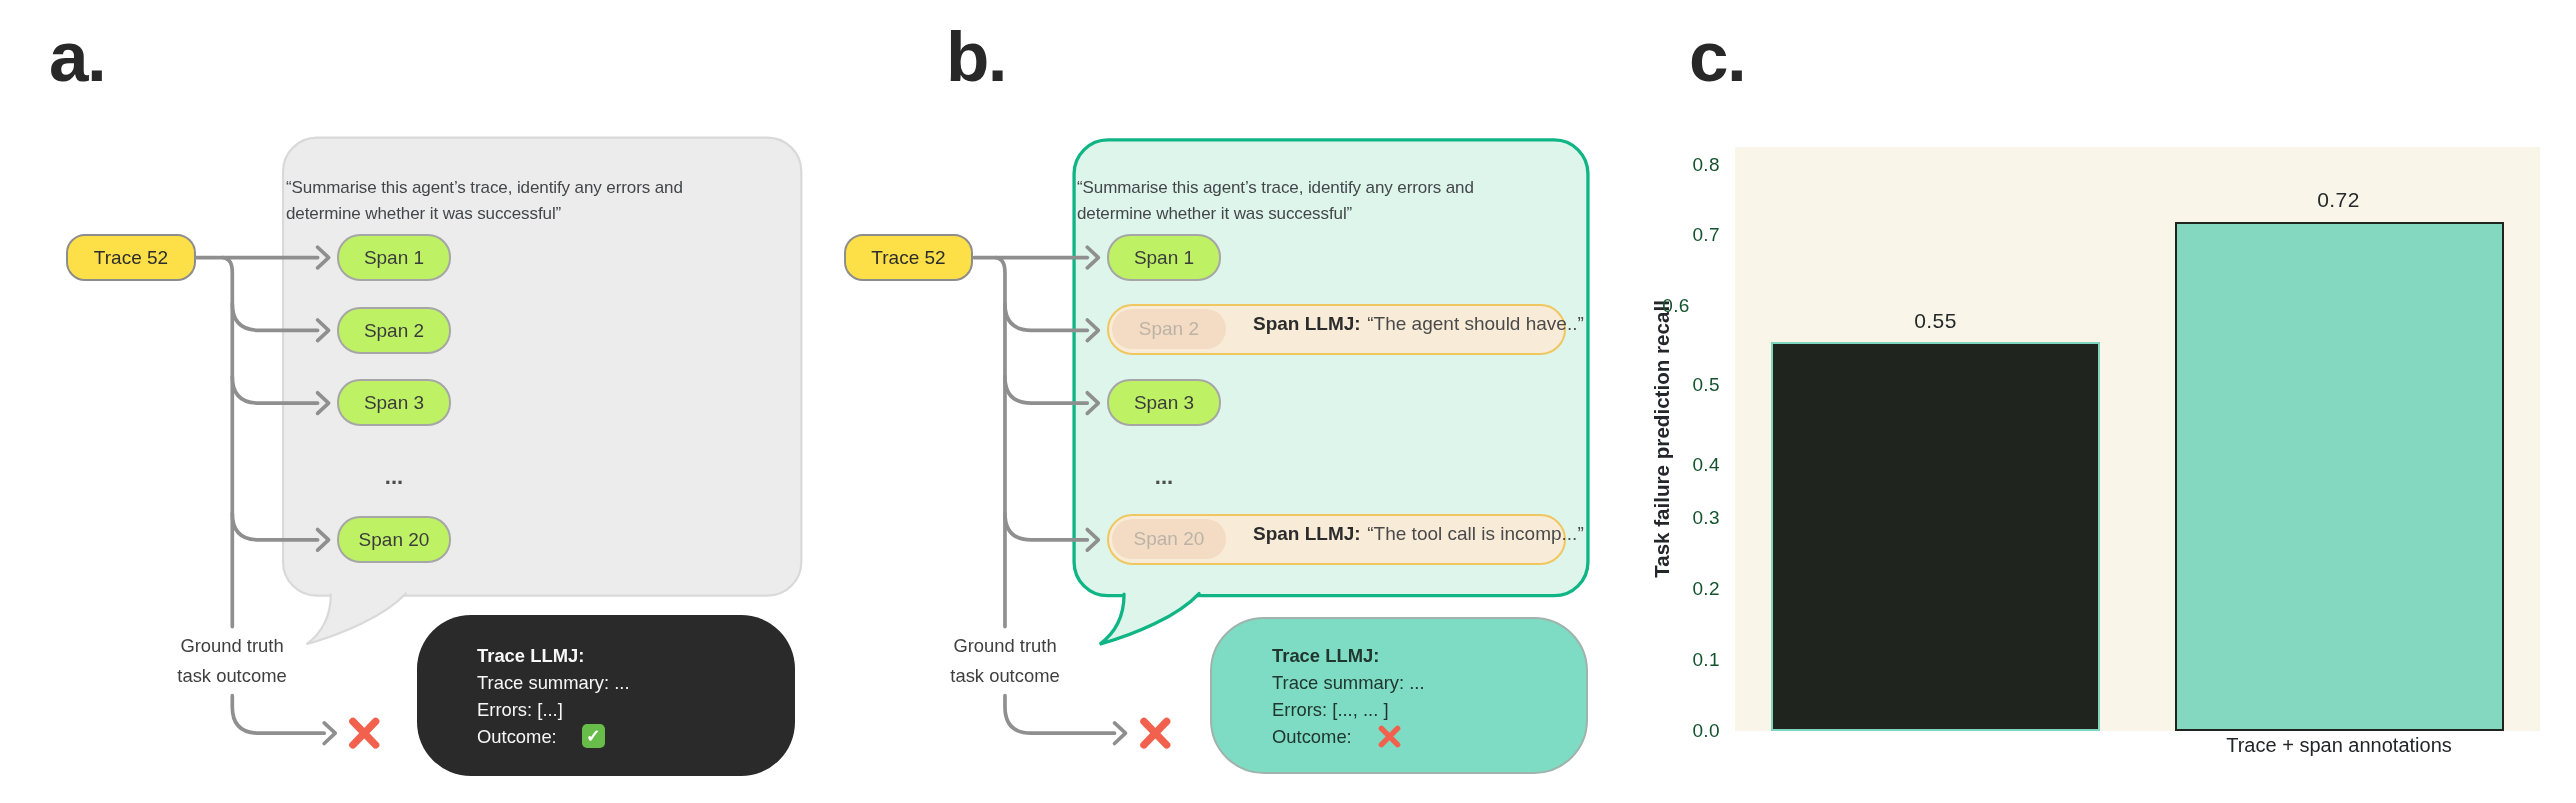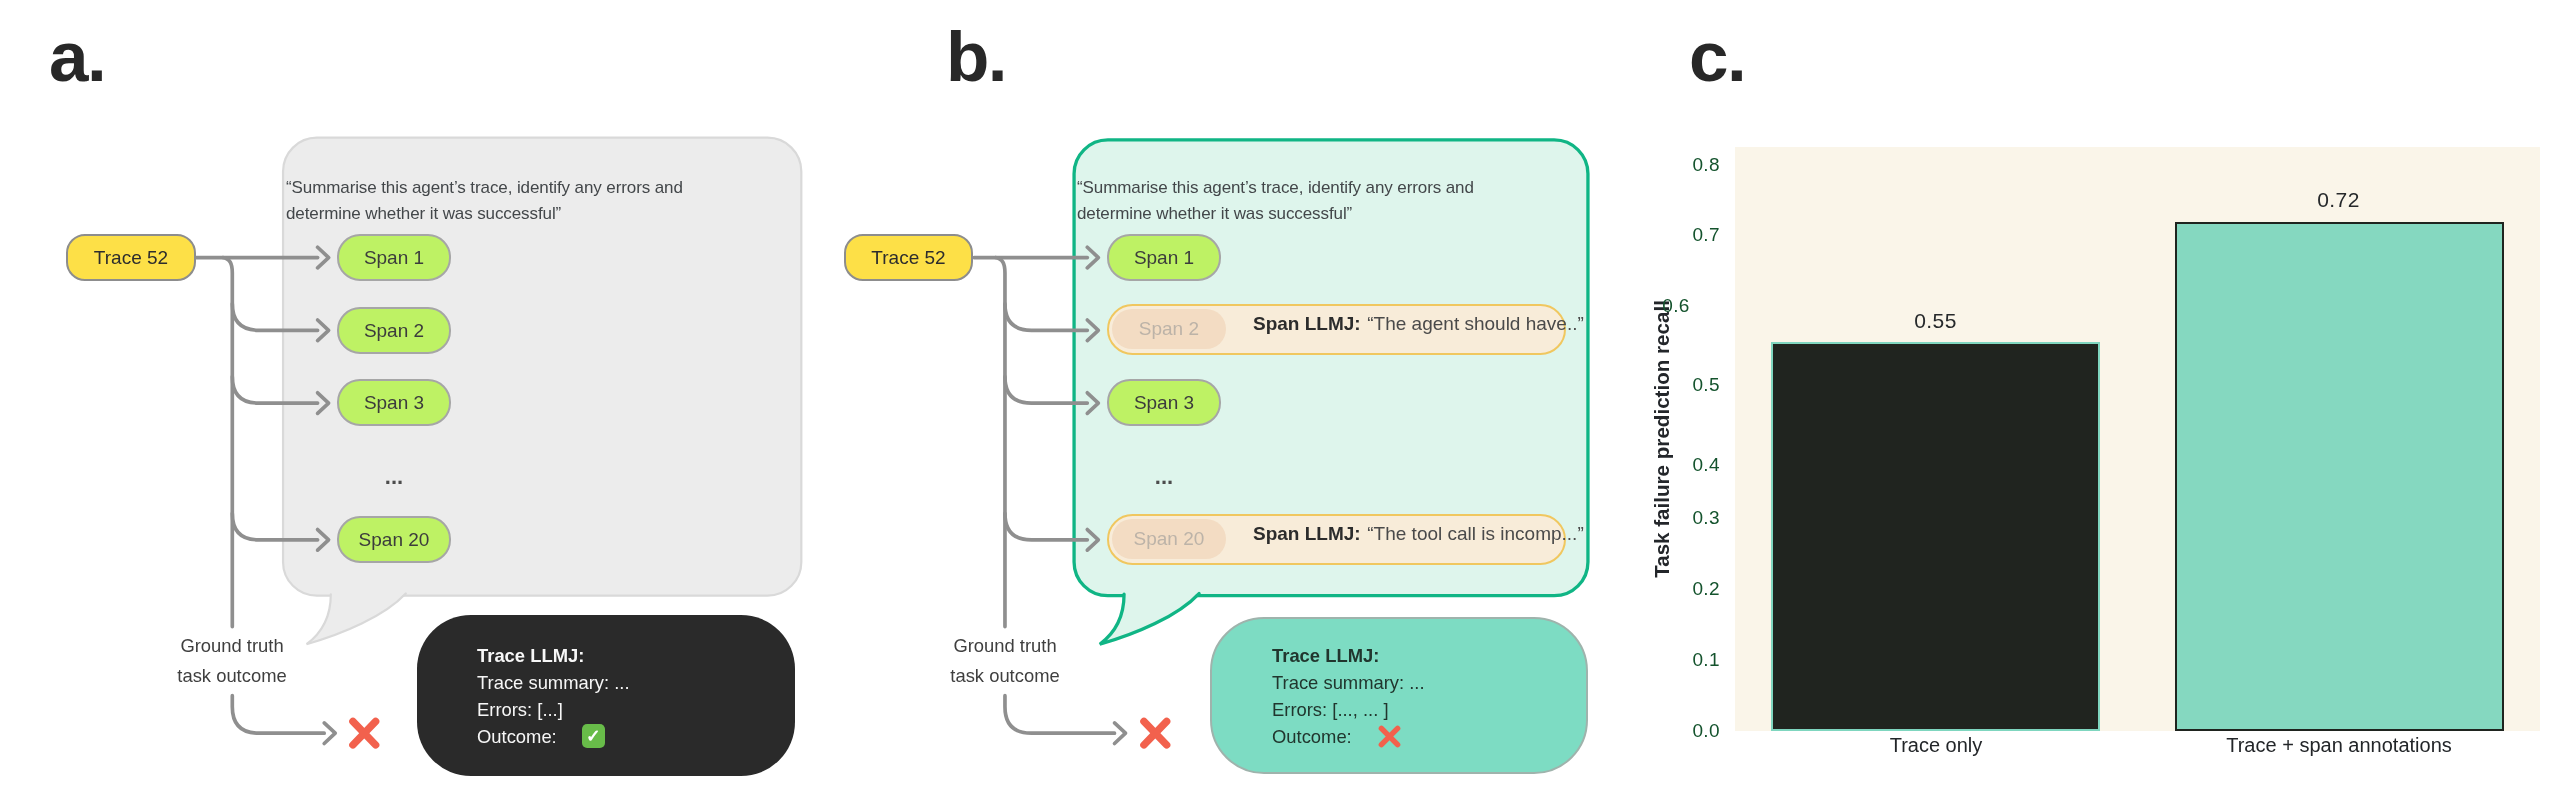--- a/index.html
+++ b/index.html
@@ -223,21 +223,20 @@
 
   <div class="panel-label" style="left:1689px; top:20.6px;">c.</div>
 
   <div class="chart-plot">
       <div class="bar" style="left: 36px; width: 329px; height: 389px; background: rgb(32, 36, 31); border-color: rgb(127, 214, 191);"></div>
       <div class="bar" style="left: 440px; width: 329px; height: 509px; background: rgb(133, 216, 192); border-color: rgb(31, 36, 31);"></div>
     </div>
   <div class="ylabel">Task failure prediction recall</div>
 
 <div class="bar-value" style="left: 1862px; top: 309px;">0.55</div>
-    <div class="bar-cat" style="left: 1752px; top: 734px;">Trace only</div>
     <div class="bar-value" style="left: 2265px; top: 188px;">0.72</div>
     <div class="bar-cat" style="left: 2155px; top: 734px;">Trace + span annotations</div>
     <div class="ytick" style="top: 720px;">0.0</div>
     <div class="ytick" style="top: 649px;">0.1</div>
     <div class="ytick" style="top: 578px;">0.2</div>
     <div class="ytick" style="top: 507px;">0.3</div>
     <div class="ytick" style="top: 454px;">0.4</div>
     <div class="ytick" style="top: 366px; margin-top: 8px;">0.5</div>
     <div class="ytick" style="top: 295px; text-align: center;">0.6</div>
     <div class="ytick" style="top: 224px;">0.7</div>

